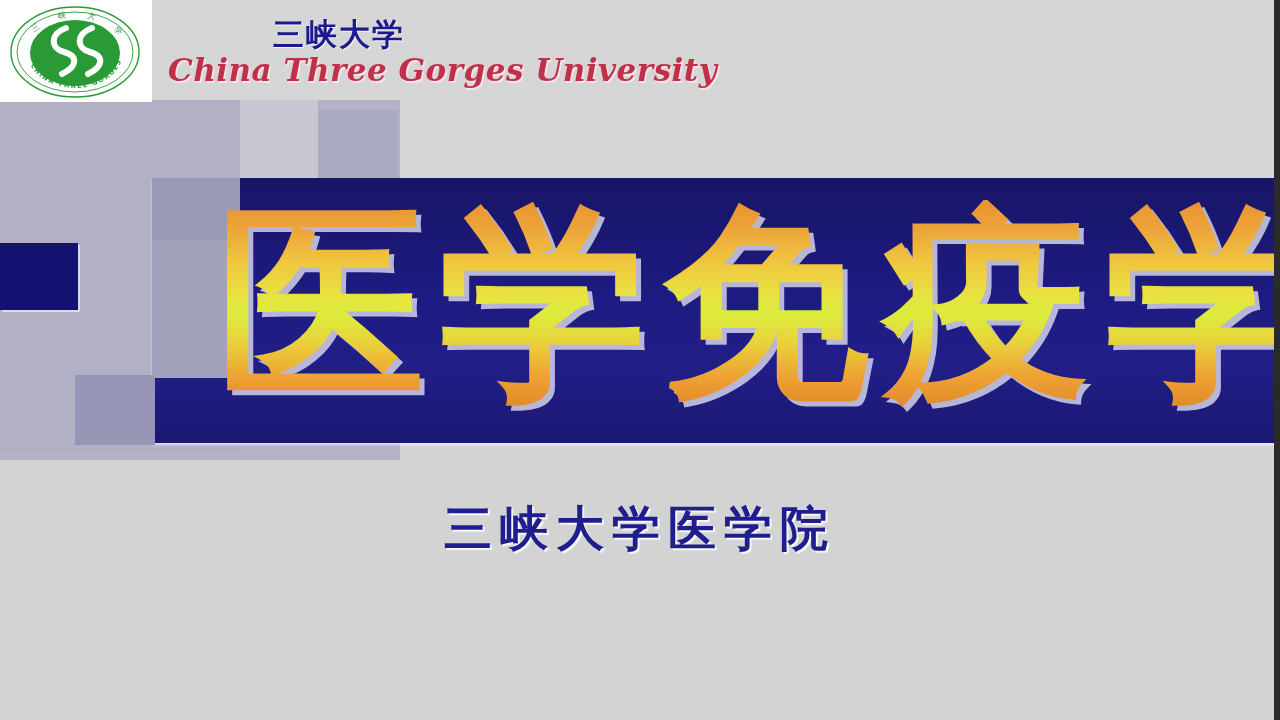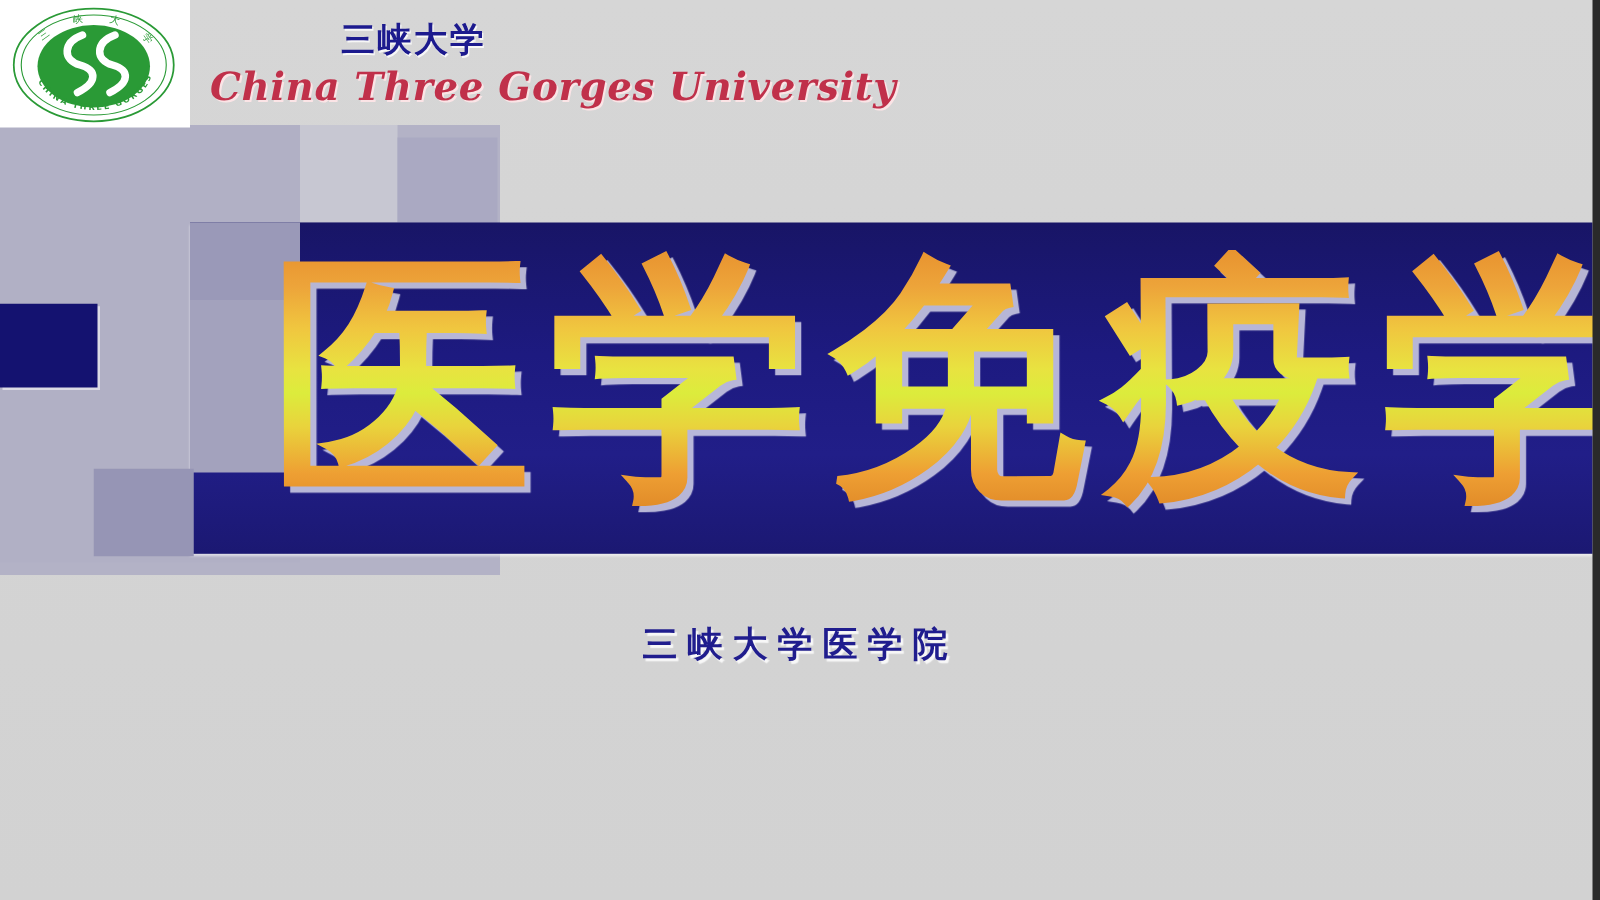--- a/index.html
+++ b/index.html
@@ -125,21 +125,21 @@
     position: absolute;
     left: 8px; top: 4px;
     width: 134px; height: 96px;
   }
 
   
   .hdr-cn {
     position: absolute;
     left: 273px; top: 14px;
     font-family: "DejaVu Sans", "Liberation Sans", sans-serif;
-    font-size: 27px;
+    font-size: 31px;
     font-weight: 700;
     letter-spacing: 2px;
     color: #1c1a8e;
     text-shadow: 1px 1px 0 rgba(255,255,255,0.8);
     white-space: nowrap;
   }
   .hdr-en {
     position: absolute;
     left: 168px; top: 52px;
     font-family: "DejaVu Serif", "Liberation Serif", serif;
@@ -153,21 +153,21 @@
   }
 
   
   .dept {
     position: absolute;
     left: 0;
     width: 1280px;
     text-align: center;
     font-family: "DejaVu Sans", "Liberation Sans", sans-serif;
     font-weight: 700;
-    font-size: 28px;
+    font-size: 48px;
     letter-spacing: 8px;
     color: #201d8e;
     text-shadow: 2px 2px 1px rgba(255,255,255,0.85);
     white-space: nowrap;
   }
   .dept-1 { top: 497px; }
   .dept-2 { top: 553px; }
 
   
   .edge-right {

